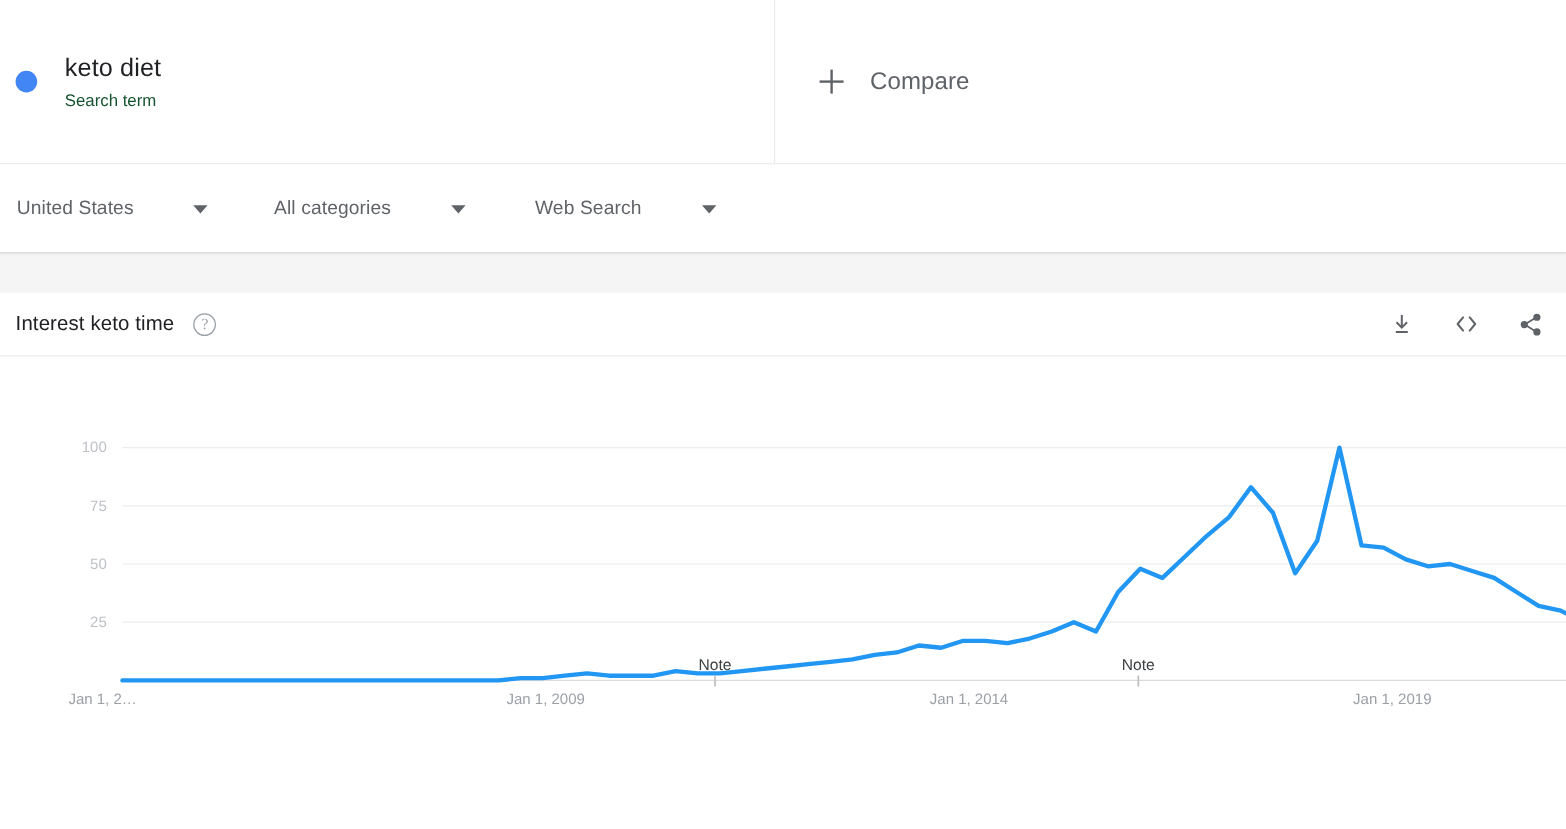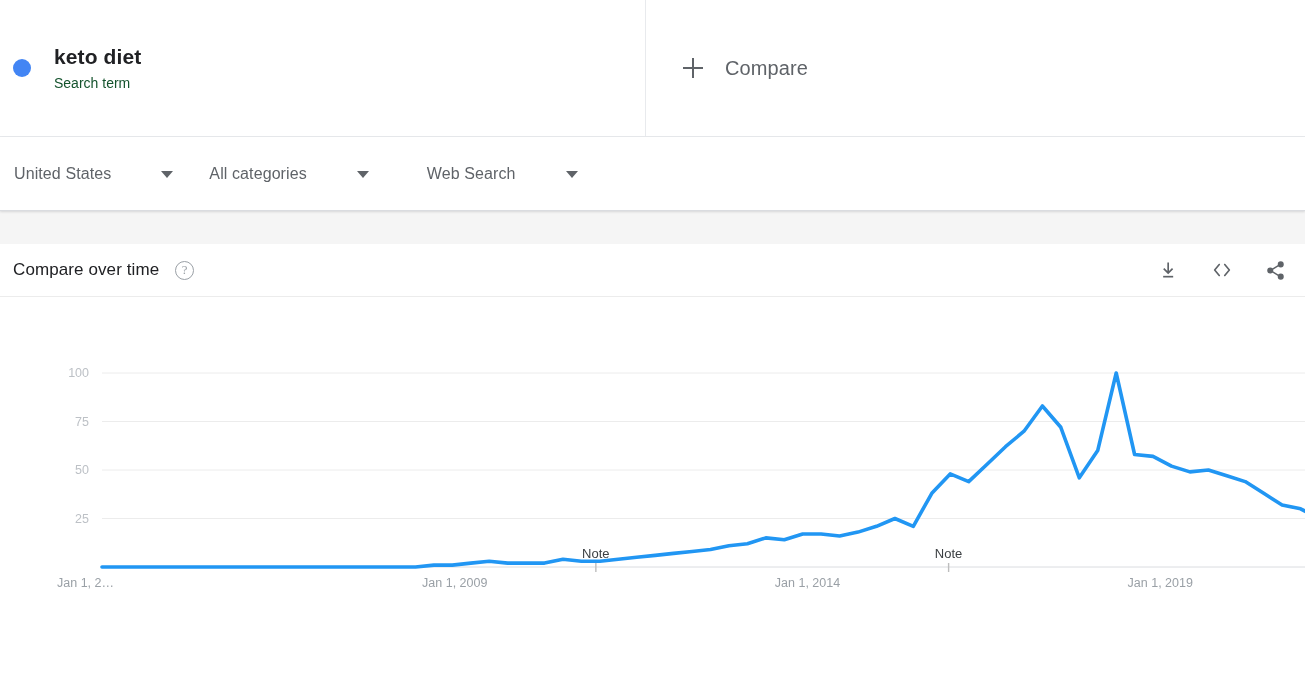--- a/index.html
+++ b/index.html
@@ -28,21 +28,21 @@
   .term-dot {
     width: 18px; height: 18px;
     border-radius: 50%;
     background: #4285f4;
     flex: 0 0 18px;
     margin-right: 23px;
   }
   .term-text { display: flex; flex-direction: column; }
   .term-name {
     font-size: 21px;
-    font-weight: 700;
+    font-weight: 400;
     color: #202124;
     line-height: 27px;
     letter-spacing: .1px;
   }
   .term-sub {
     font-size: 14px;
     color: #14532d;
     line-height: 22px;
     margin-top: 2px;
   }
@@ -97,21 +97,21 @@
   .caret {
     width: 0; height: 0;
     border-left: 6px solid transparent;
     border-right: 6px solid transparent;
     border-top: 7px solid #5f6368;
     margin-left: 11px;
     margin-top: 2px;
   }
   #f0 { margin-left: 14px; }
   #f1 { margin-left: 59px; }
-  #f2 { margin-left: 36px; }
+  #f2 { margin-left: 55px; }
   #f3 { margin-left: 58px; }
 
   
   .grey-strip {
     height: 33px;
     background: #f5f5f5;
   }
 
   
   .card {
@@ -210,21 +210,21 @@
   <div class="filter" id="f3">
     <span class="filter-label">Web Search</span>
     <span class="caret"></span>
   </div>
 </div>
 
 <div class="grey-strip"></div>
 
 <div class="card">
   <div class="card-head">
-    <span class="card-title">Compare over time</span>
+    <span class="card-title">Interest keto time</span>
     <span class="help-icon">?</span>
     <div class="head-actions">
       <span class="act">
         <svg width="20" height="20" viewBox="0 0 24 24" fill="#5f6368">
           <path d="M12 3v10.2l3.6-3.6 1.4 1.4L11 17 5 11l1.4-1.4 3.6 3.6V3h2z"></path>
           <rect x="5" y="19" width="12" height="2"></rect>
         </svg>
       </span>
       <span class="act">
         <svg width="22" height="22" viewBox="0 0 24 24" fill="none" stroke="#5f6368" stroke-width="1.8" stroke-linecap="round" stroke-linejoin="round">

